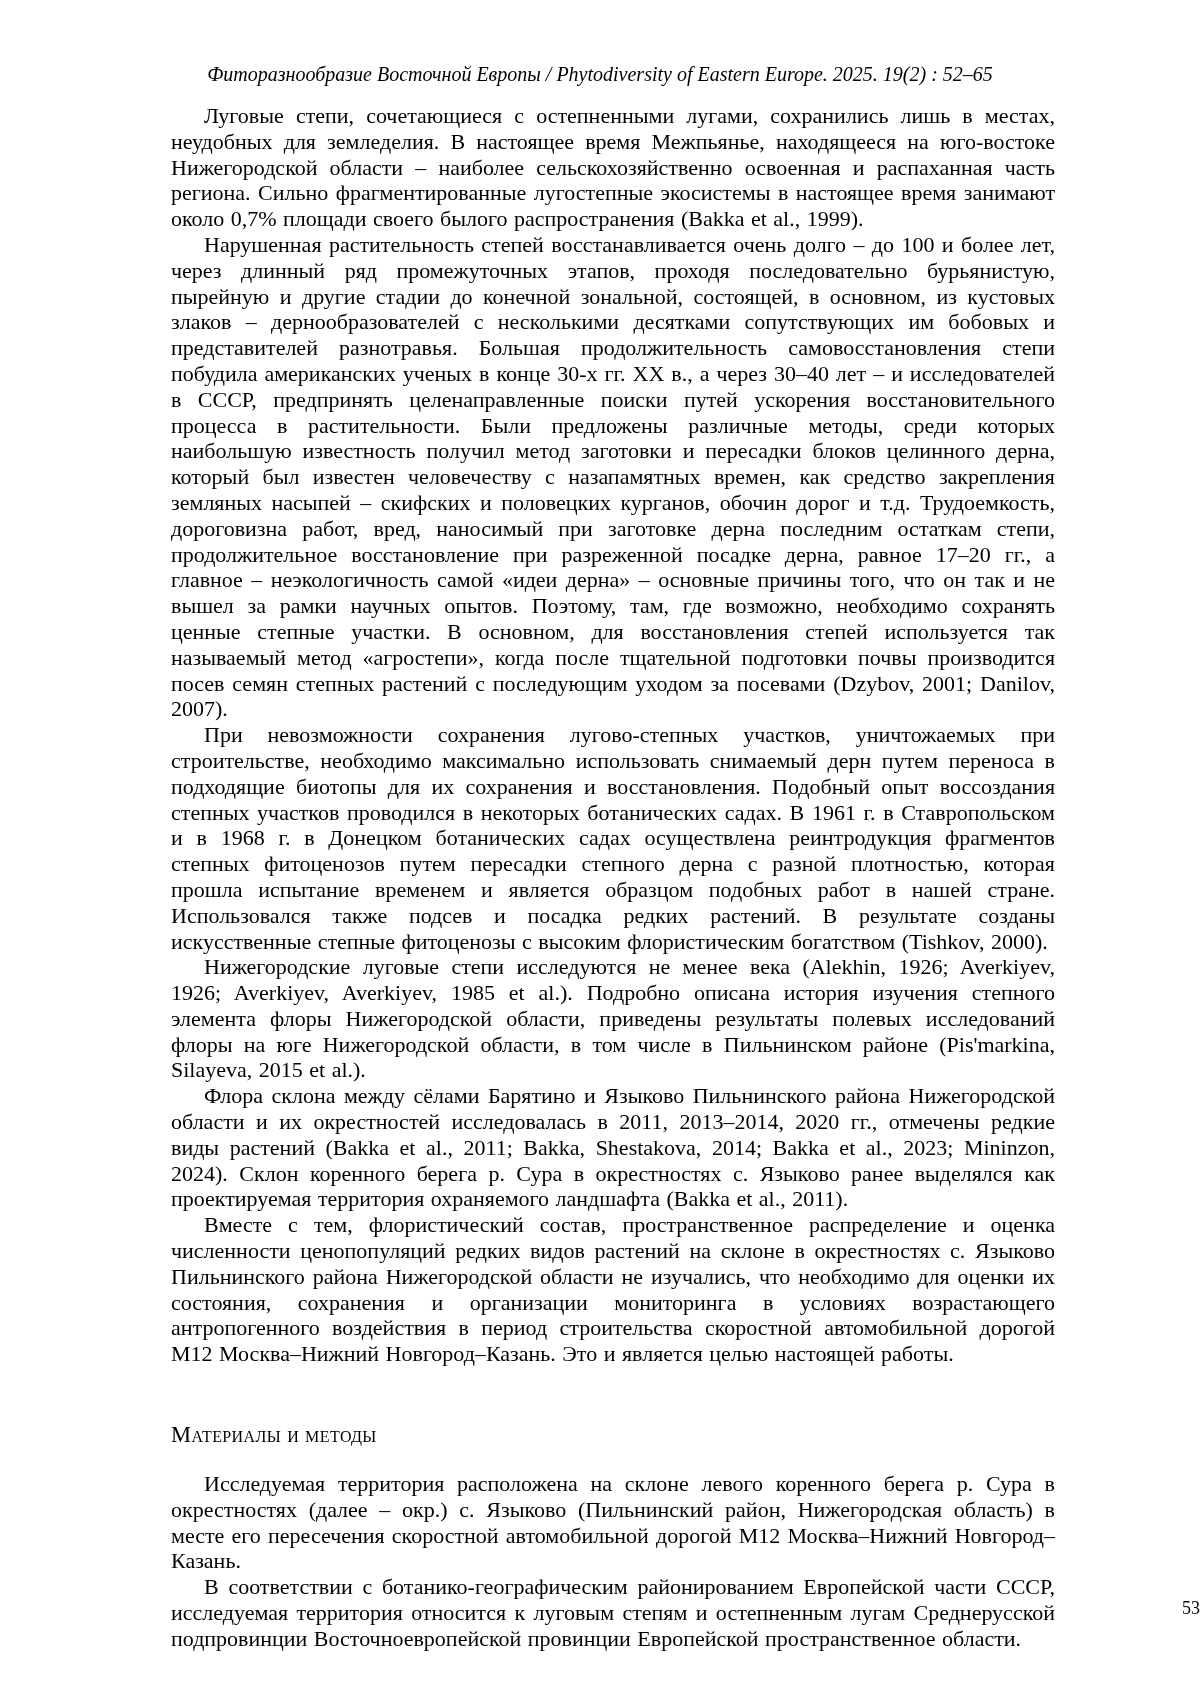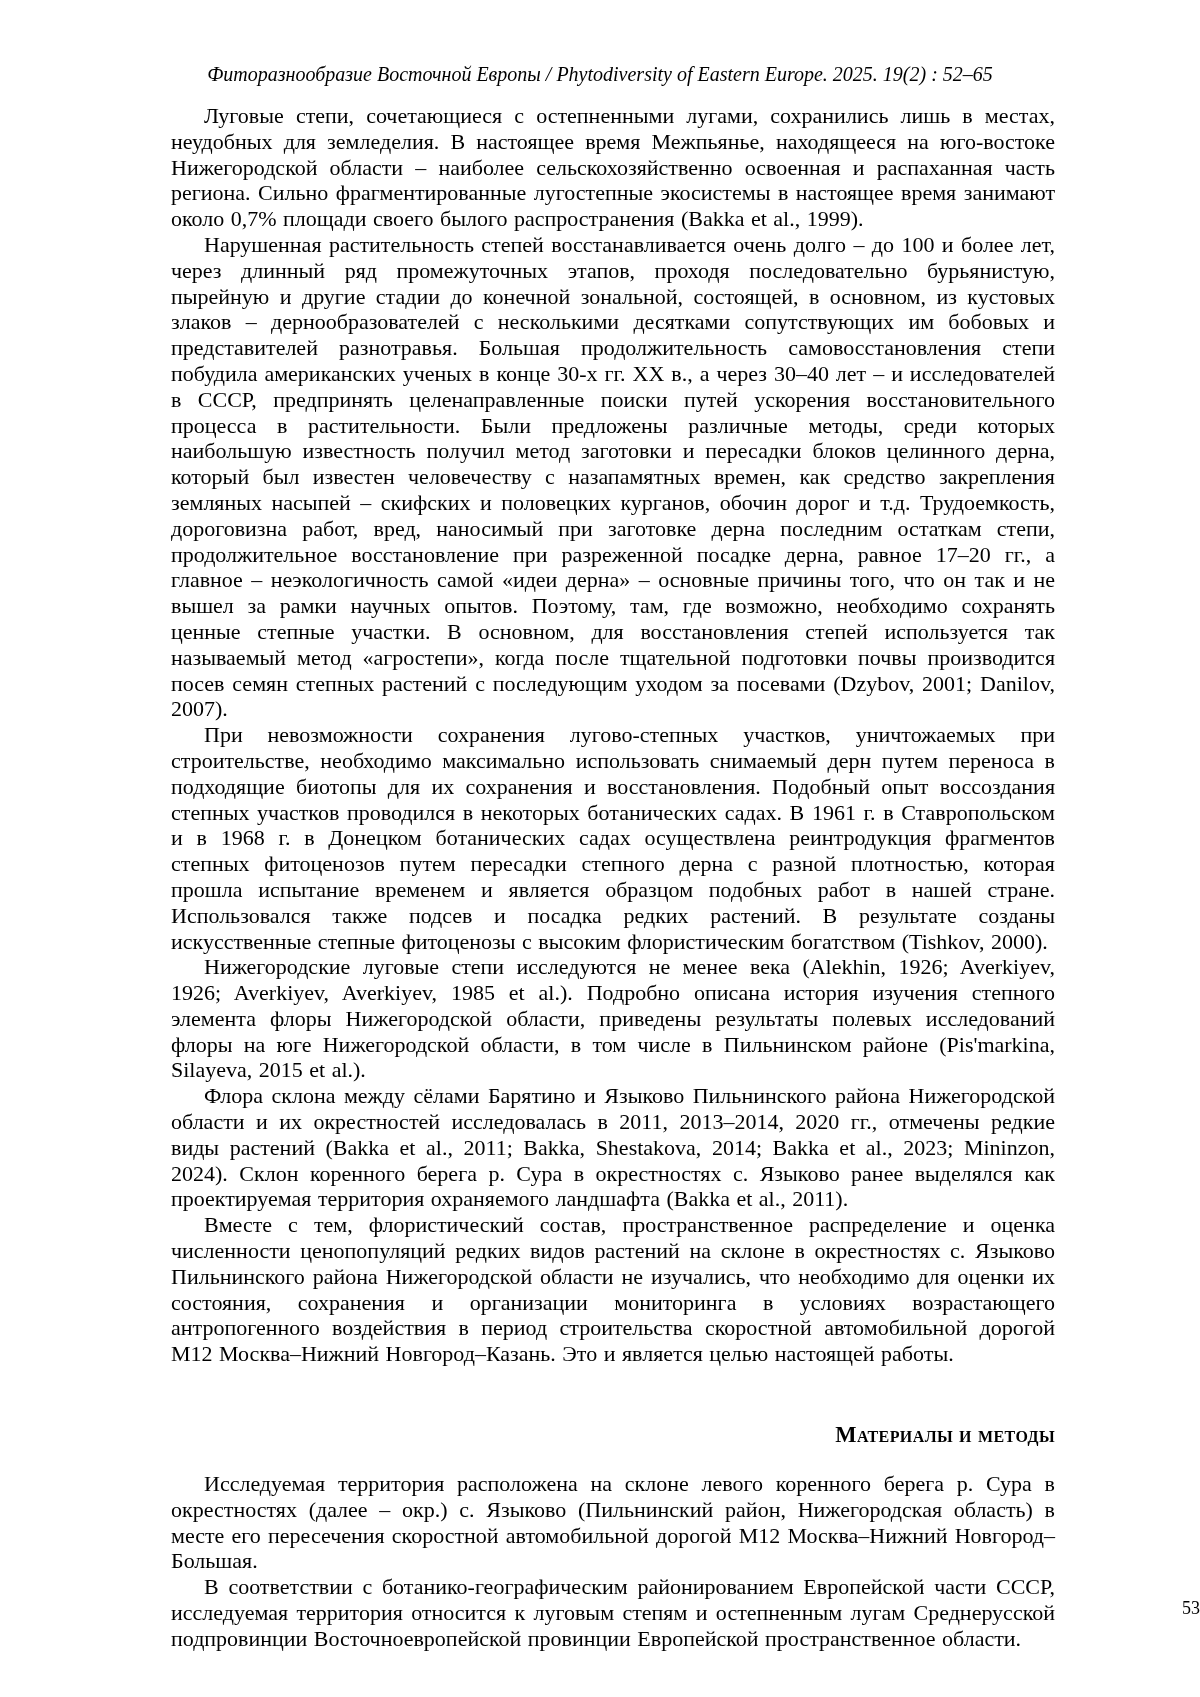--- a/index.html
+++ b/index.html
@@ -38,26 +38,26 @@
   .content p.body-par {
     margin: 0;
     text-align: justify;
     text-indent: 33px;
     font-size: 22px;
     line-height: 25.8px;
     word-spacing: 1px;
   }
   .section-heading {
     margin: 55px 0 23px 0;
-    text-align: right;
+    text-align: left;
     text-indent: 0;
     font-size: 22.5px;
     font-variant: small-caps;
     letter-spacing: 0.4px;
-    font-weight: bold;
+    font-weight: normal;
   }
   .page-number {
     position: absolute;
     top: 1598px;
     left: 0;
     width: 100%;
     text-align: right;
     font-size: 18px;
   }
 </style>
@@ -71,19 +71,19 @@
   <div class="content">
     <p class="body-par">Луговые степи, сочетающиеся с остепненными лугами, сохранились лишь в местах, неудобных для земледелия. В настоящее время Межпьянье, находящееся на юго-востоке Нижегородской области – наиболее сельскохозяйственно освоенная и распаханная часть региона. Сильно фрагментированные лугостепные экосистемы в настоящее время занимают около 0,7% площади своего былого распространения (Bakka et al., 1999).</p>
     <p class="body-par">Нарушенная растительность степей восстанавливается очень долго – до 100 и более лет, через длинный ряд промежуточных этапов, проходя последовательно бурьянистую, пырейную и другие стадии до конечной зональной, состоящей, в основном, из кустовых злаков – дернообразователей с несколькими десятками сопутствующих им бобовых и представителей разнотравья. Большая продолжительность самовосстановления степи побудила американских ученых в конце 30-х гг. XX в., а через 30–40 лет – и исследователей в СССР, предпринять целенаправленные поиски путей ускорения восстановительного процесса в растительности. Были предложены различные методы, среди которых наибольшую известность получил метод заготовки и пересадки блоков целинного дерна, который был известен человечеству с назапамятных времен, как средство закрепления земляных насыпей – скифских и половецких курганов, обочин дорог и т.д. Трудоемкость, дороговизна работ, вред, наносимый при заготовке дерна последним остаткам степи, продолжительное восстановление при разреженной посадке дерна, равное 17–20 гг., а главное – неэкологичность самой «идеи дерна» – основные причины того, что он так и не вышел за рамки научных опытов. Поэтому, там, где возможно, необходимо сохранять ценные степные участки. В основном, для восстановления степей используется так называемый метод «агростепи», когда после тщательной подготовки почвы производится посев семян степных растений с последующим уходом за посевами (Dzybov, 2001; Danilov, 2007).</p>
     <p class="body-par">При невозможности сохранения лугово-степных участков, уничтожаемых при строительстве, необходимо максимально использовать снимаемый дерн путем переноса в подходящие биотопы для их сохранения и восстановления. Подобный опыт воссоздания степных участков проводился в некоторых ботанических садах. В 1961 г. в Ставропольском и в 1968 г. в Донецком ботанических садах осуществлена реинтродукция фрагментов степных фитоценозов путем пересадки степного дерна с разной плотностью, которая прошла испытание временем и является образцом подобных работ в нашей стране. Использовался также подсев и посадка редких растений. В результате созданы искусственные степные фитоценозы с высоким флористическим богатством (Tishkov, 2000).</p>
     <p class="body-par">Нижегородские луговые степи исследуются не менее века (Alekhin, 1926; Averkiyev, 1926; Averkiyev, Averkiyev, 1985 et al.). Подробно описана история изучения степного элемента флоры Нижегородской области, приведены результаты полевых исследований флоры на юге Нижегородской области, в том числе в Пильнинском районе (Pis'markina, Silayeva, 2015 et al.).</p>
     <p class="body-par">Флора склона между сёлами Барятино и Языково Пильнинского района Нижегородской области и их окрестностей исследовалась в 2011, 2013–2014, 2020 гг., отмечены редкие виды растений (Bakka et al., 2011; Bakka, Shestakova, 2014; Bakka et al., 2023; Mininzon, 2024). Склон коренного берега р. Сура в окрестностях с. Языково ранее выделялся как проектируемая территория охраняемого ландшафта (Bakka et al., 2011).</p>
     <p class="body-par">Вместе с тем, флористический состав, пространственное распределение и оценка численности ценопопуляций редких видов растений на склоне в окрестностях с. Языково Пильнинского района Нижегородской области не изучались, что необходимо для оценки их состояния, сохранения и организации мониторинга в условиях возрастающего антропогенного воздействия в период строительства скоростной автомобильной дорогой М12 Москва–Нижний Новгород–Казань. Это и является целью настоящей работы.</p>
 
     <h2 class="section-heading">Материалы и методы</h2>
 
-    <p class="body-par">Исследуемая территория расположена на склоне левого коренного берега р. Сура в окрестностях (далее – окр.) с. Языково (Пильнинский район, Нижегородская область) в месте его пересечения скоростной автомобильной дорогой М12 Москва–Нижний Новгород–Большая.</p>
+    <p class="body-par">Исследуемая территория расположена на склоне левого коренного берега р. Сура в окрестностях (далее – окр.) с. Языково (Пильнинский район, Нижегородская область) в месте его пересечения скоростной автомобильной дорогой М12 Москва–Нижний Новгород–Казань.</p>
     <p class="body-par">В соответствии с ботанико-географическим районированием Европейской части СССР, исследуемая территория относится к луговым степям и остепненным лугам Среднерусской подпровинции Восточноевропейской провинции Европейской пространственное области.</p>
   </div>
 
   <div class="page-number">53</div>
 
 </div>
 
 </body></html>

